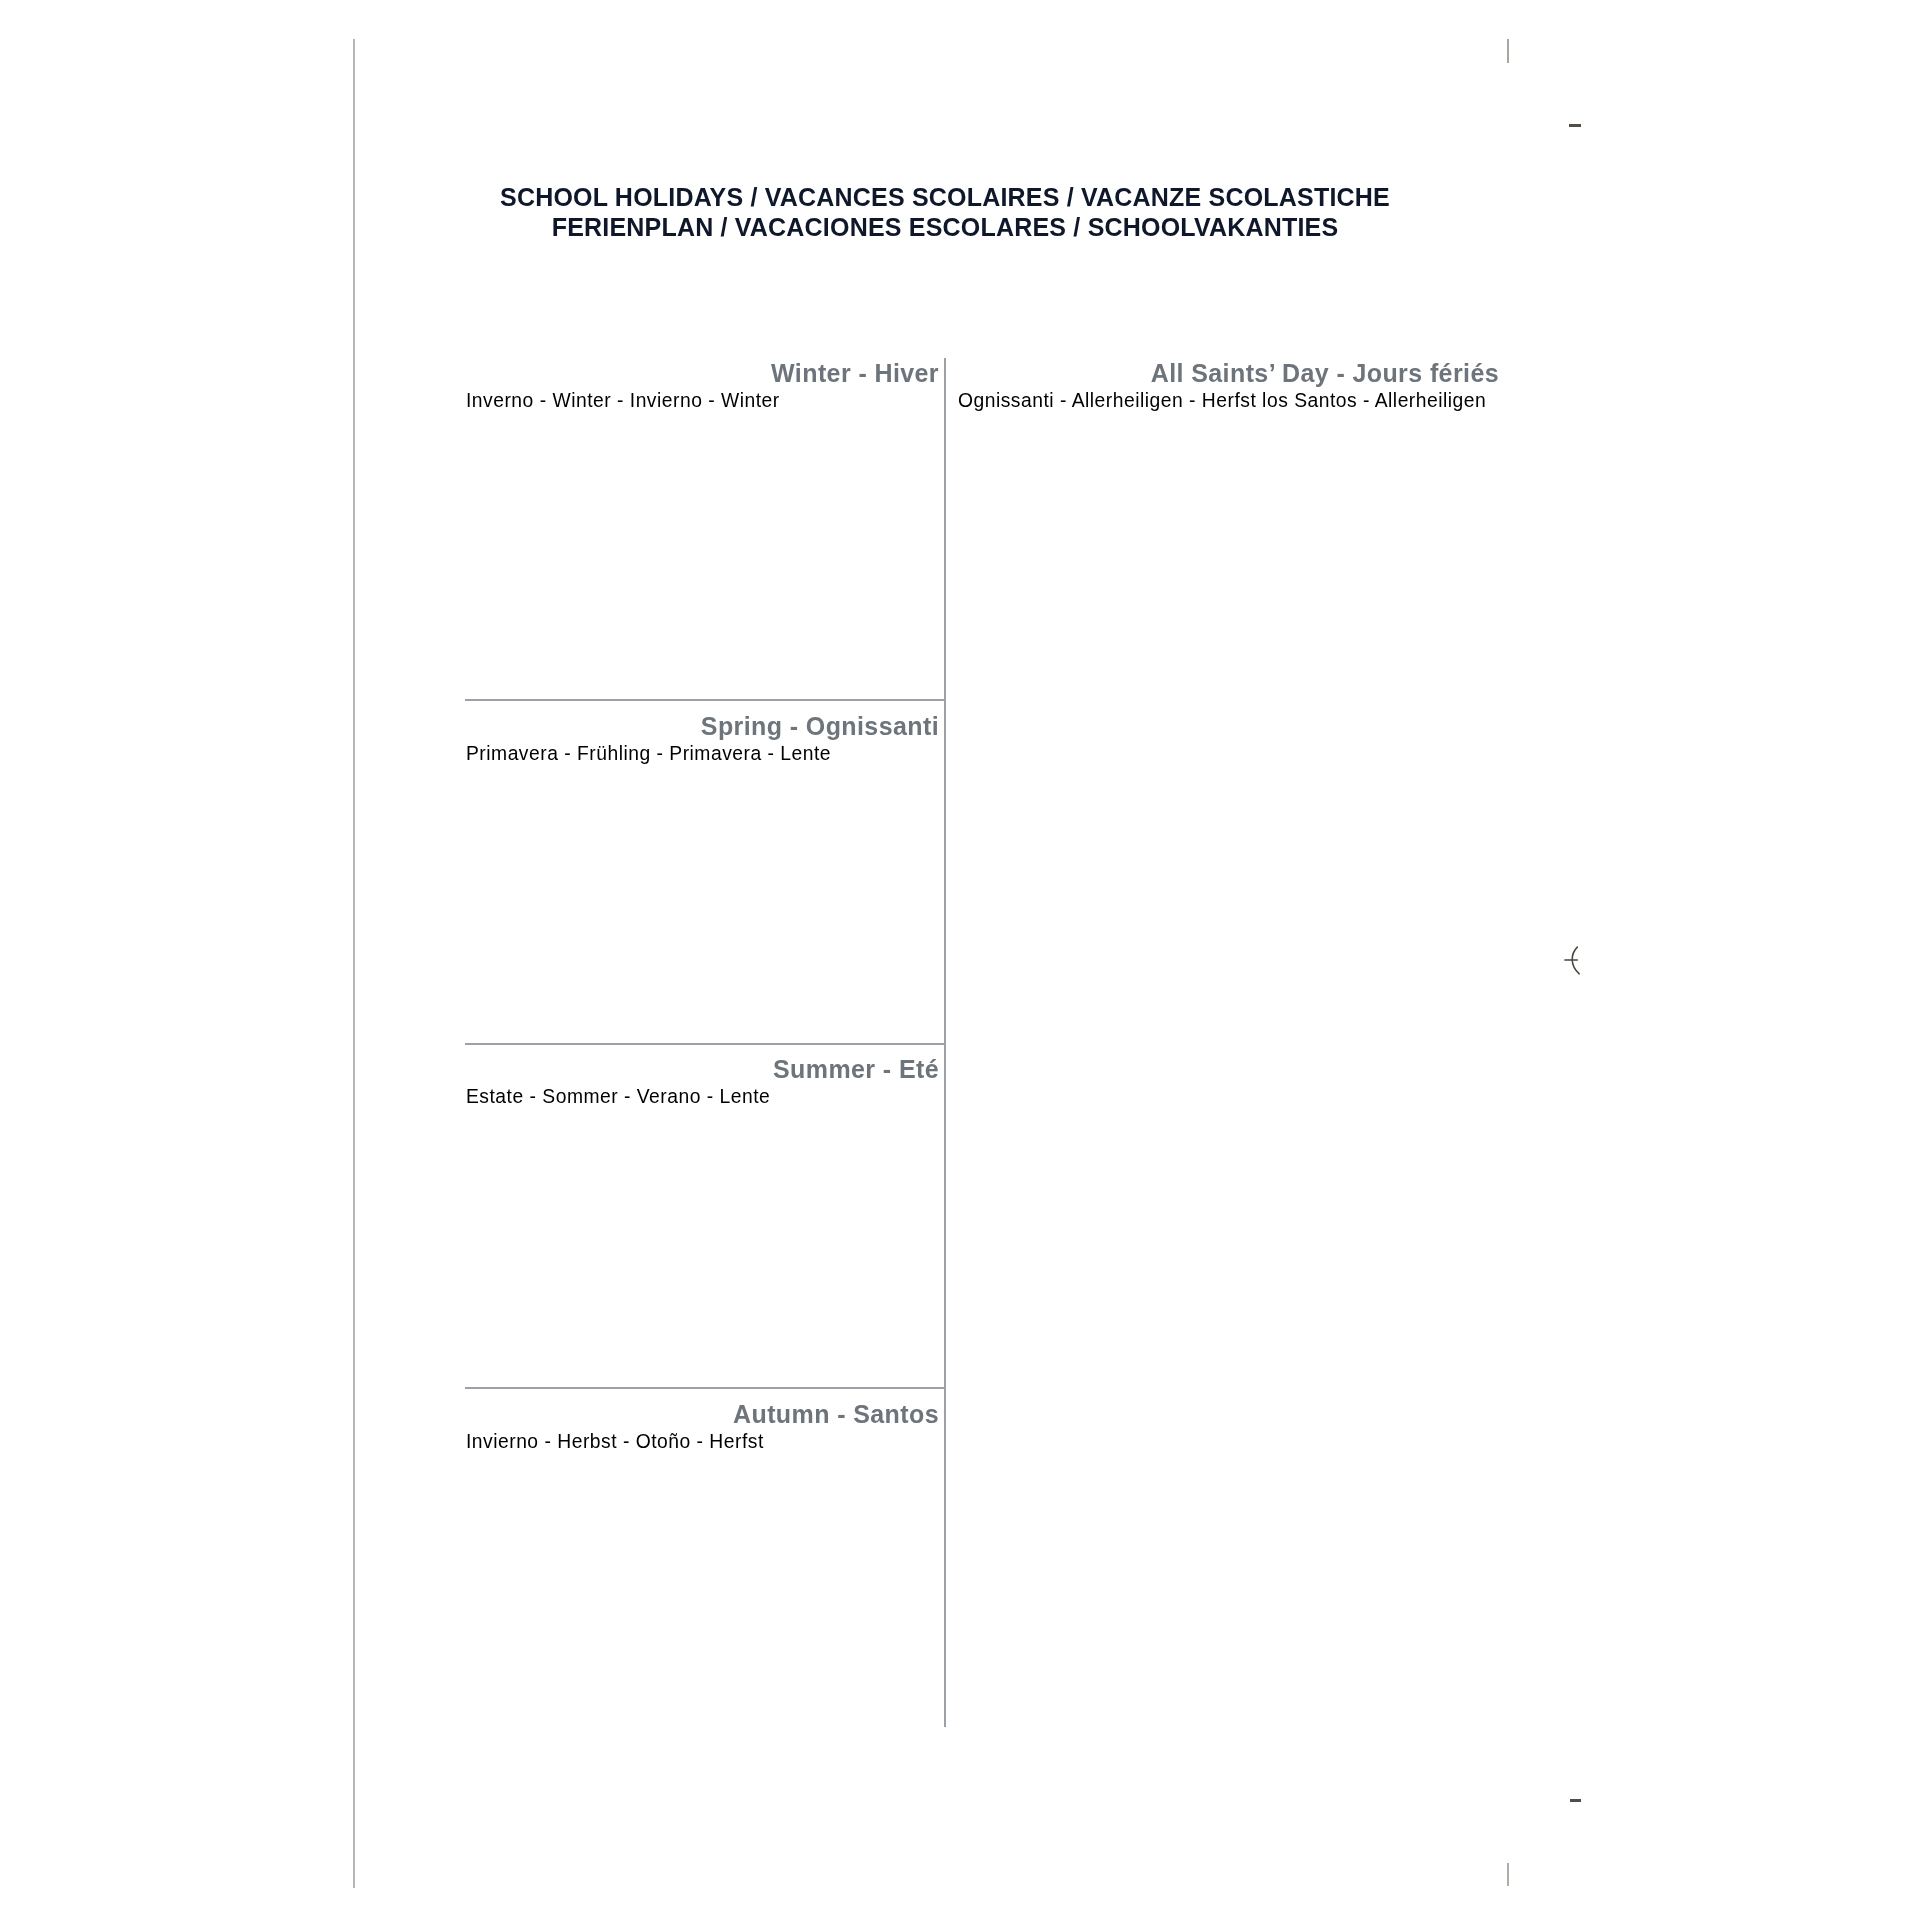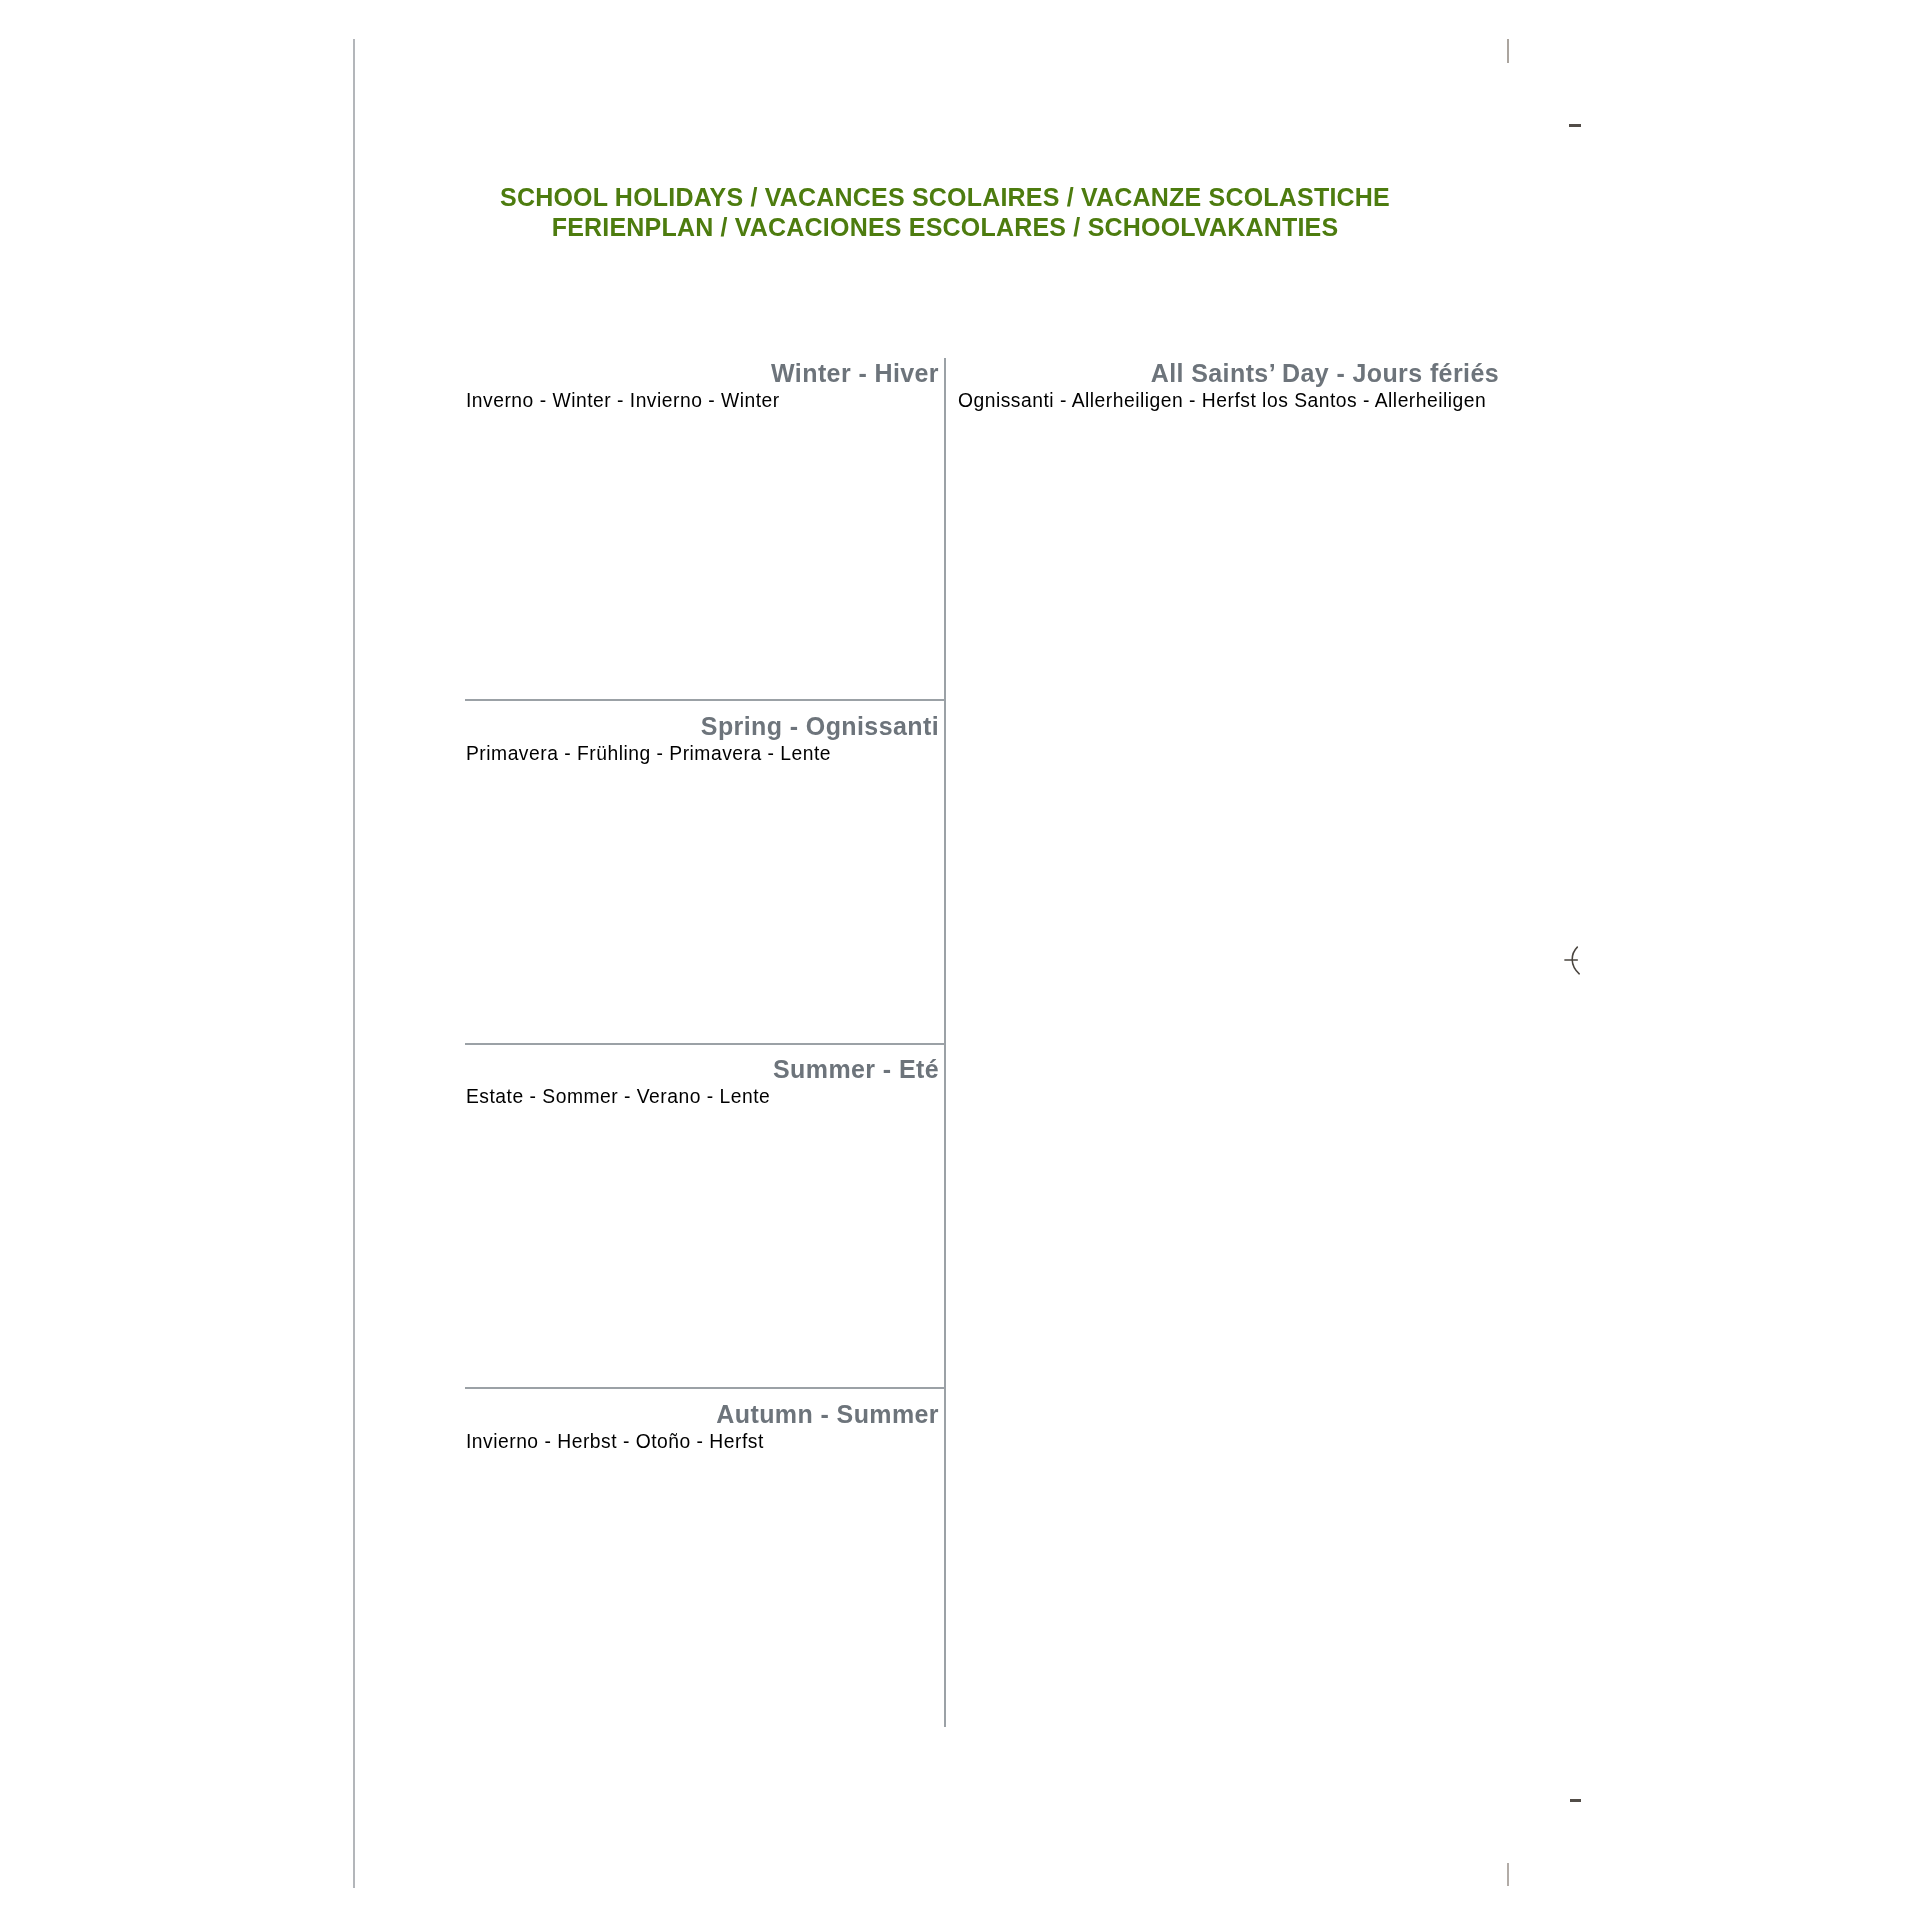--- a/index.html
+++ b/index.html
@@ -14,21 +14,21 @@
 
   
   .left-rule {
     position: absolute; left: 353px; top: 39px;
     width: 1.9px; height: 1849px; background: #b3b6ba;
   }
 
   
   .title-block {
     position: absolute; left: 465px; top: 182px; width: 960px;
-    text-align: center; color: #4d7c0f;
+    text-align: center; color: #0f172a;
     font-weight: bold; font-size: 25px; line-height: 30px;
     letter-spacing: 0.2px; white-space: nowrap;
   }
 
   
   .column-divider {
     position: absolute; left: 944px; top: 358px;
     width: 1.9px; height: 1369px; background: #9ba1a6;
   }
   .hline {
@@ -98,21 +98,21 @@
     <h2 class="sec-title">Spring - Ognissanti</h2>
     <p class="sec-sub">Primavera - Frühling - Primavera - Lente</p>
   </section>
 
   <section class="season s2">
     <h2 class="sec-title">Summer - Eté</h2>
     <p class="sec-sub">Estate - Sommer - Verano - Lente</p>
   </section>
 
   <section class="season s3">
-    <h2 class="sec-title">Autumn - Summer</h2>
+    <h2 class="sec-title">Autumn - Santos</h2>
     <p class="sec-sub">Invierno - Herbst - Otoño - Herfst</p>
   </section>
 
   <section class="holiday h0">
     <h2 class="sec-title">All Saints’ Day - Jours fériés</h2>
     <p class="sec-sub">Ognissanti - Allerheiligen - Herfst los Santos - Allerheiligen</p>
   </section>
 
   <div class="tick top"></div>
   <div class="dash top"></div>

